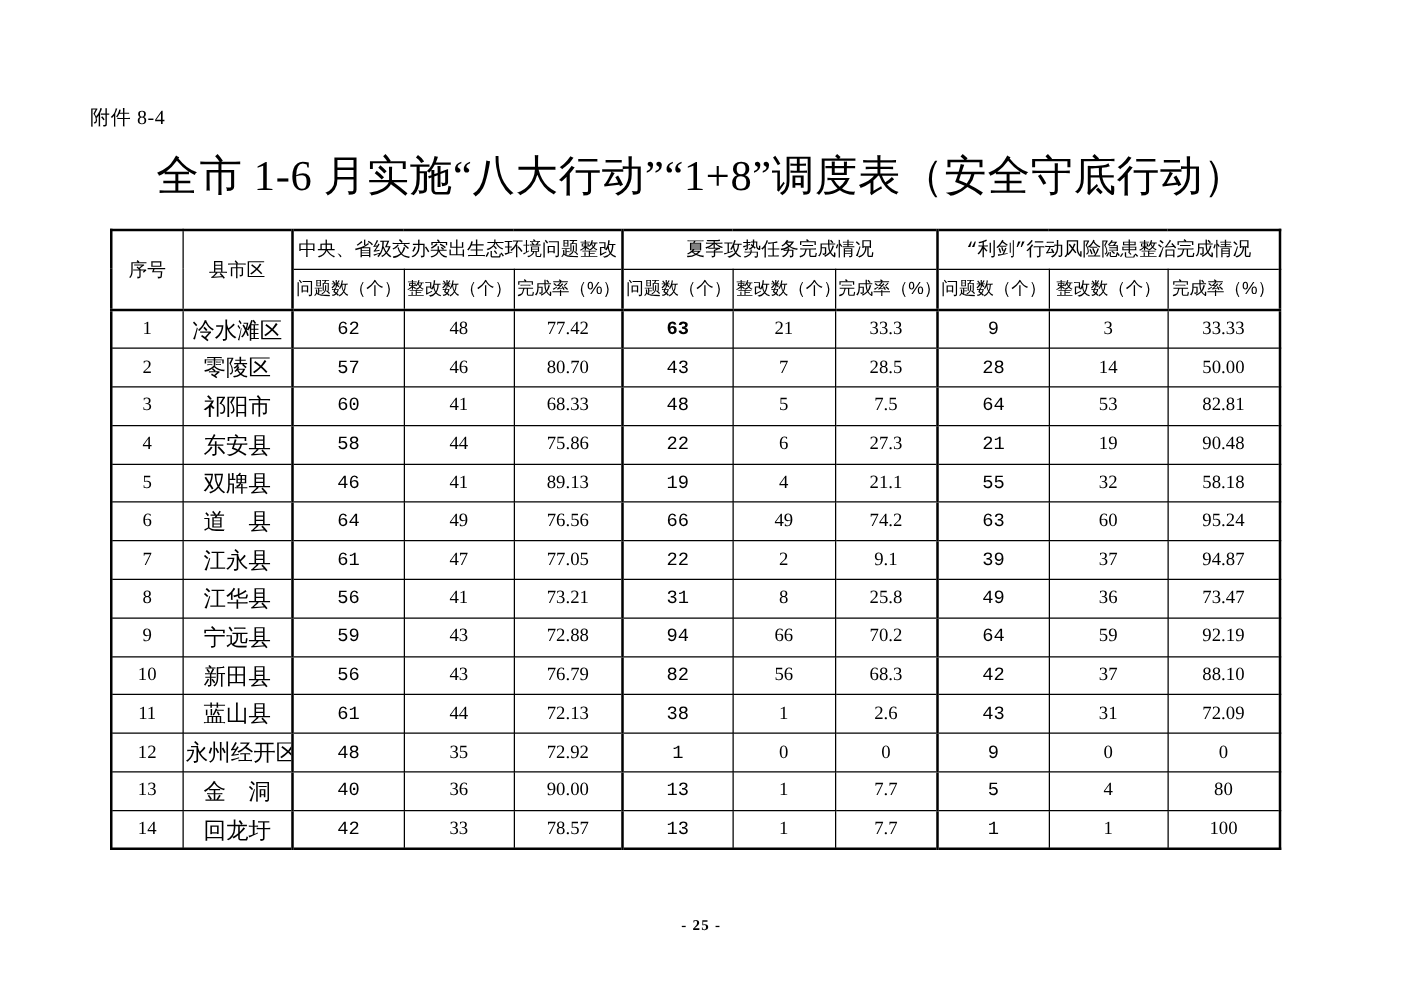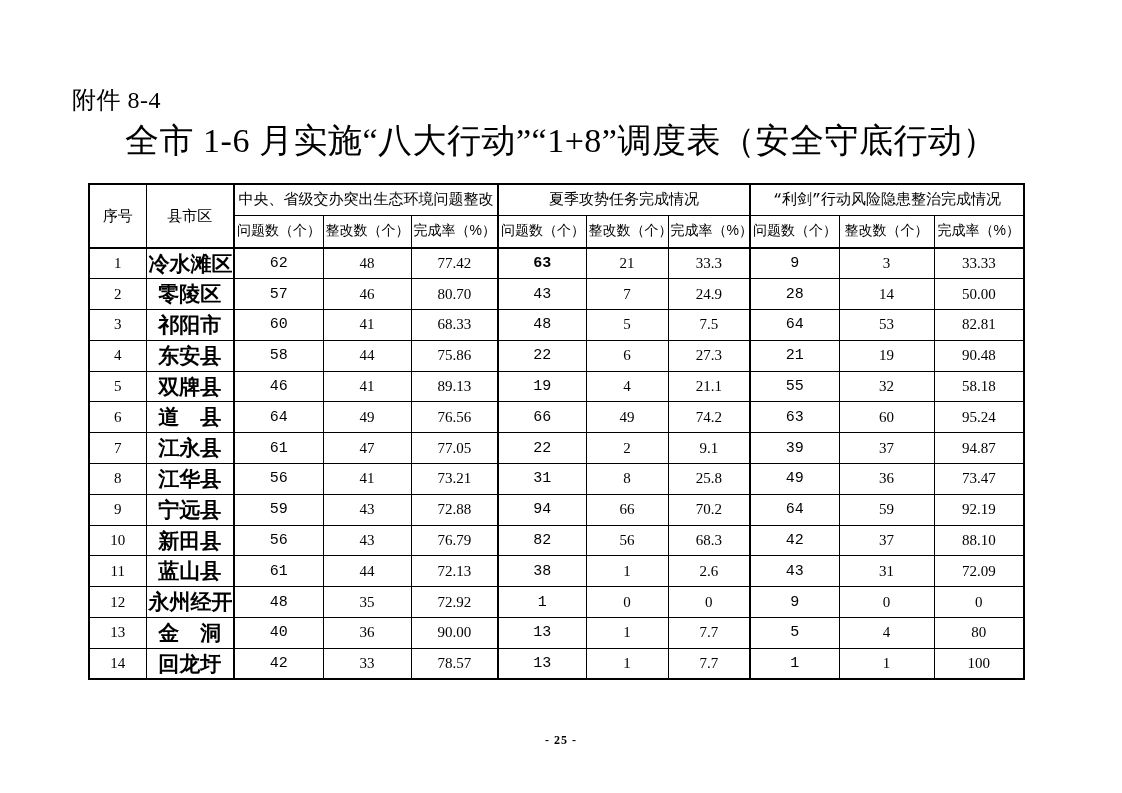--- a/index.html
+++ b/index.html
@@ -12,21 +12,21 @@
     height: 793px;
     position: relative;
     color: #000000;
     font-family: "Liberation Serif", "DejaVu Serif", serif;
     overflow: hidden;
   }
   .attachment-label {
     position: absolute;
     left: 72px;
     top: 84px;
-    font-size: 24px;
+    font-size: 16px;
     letter-spacing: 0.5px;
   }
   .page-title {
     position: absolute;
     left: 0;
     top: 118px;
     width: 100%;
     text-align: center;
     font-size: 34px;
     font-weight: normal;
@@ -68,22 +68,21 @@
     font-weight: normal;
   }
   table.dispatch thead tr.group-header { height: 31px; }
   table.dispatch thead tr.sub-header   { height: 33px; }
   table.dispatch thead tr.sub-header th { font-size: 14px; }
   table.dispatch tbody tr { height: 30.8px; }
   table.dispatch tbody td {
     font-size: 15px;
   }
   table.dispatch tbody td.cell-region {
-    font-size: 21px;
-    font-weight: bold;
+    font-size: 18px;
   }
   table.dispatch tbody td.bold-cell {
     font-weight: bold;
   }
   .page-number {
     position: absolute;
     left: 0;
     top: 712px;
     width: 100%;
     text-align: center;
@@ -149,21 +148,21 @@
         <td>33.33</td>
       </tr>
       <tr>
         <td class="cell-seq">2</td>
         <td class="cell-region">零陵区</td>
         <td class="group-start">57</td>
         <td>46</td>
         <td>80.70</td>
         <td class="group-start">43</td>
         <td>7</td>
-        <td>24.9</td>
+        <td>28.5</td>
         <td class="group-start">28</td>
         <td>14</td>
         <td>50.00</td>
       </tr>
       <tr>
         <td class="cell-seq">3</td>
         <td class="cell-region">祁阳市</td>
         <td class="group-start">60</td>
         <td>41</td>
         <td>68.33</td>

